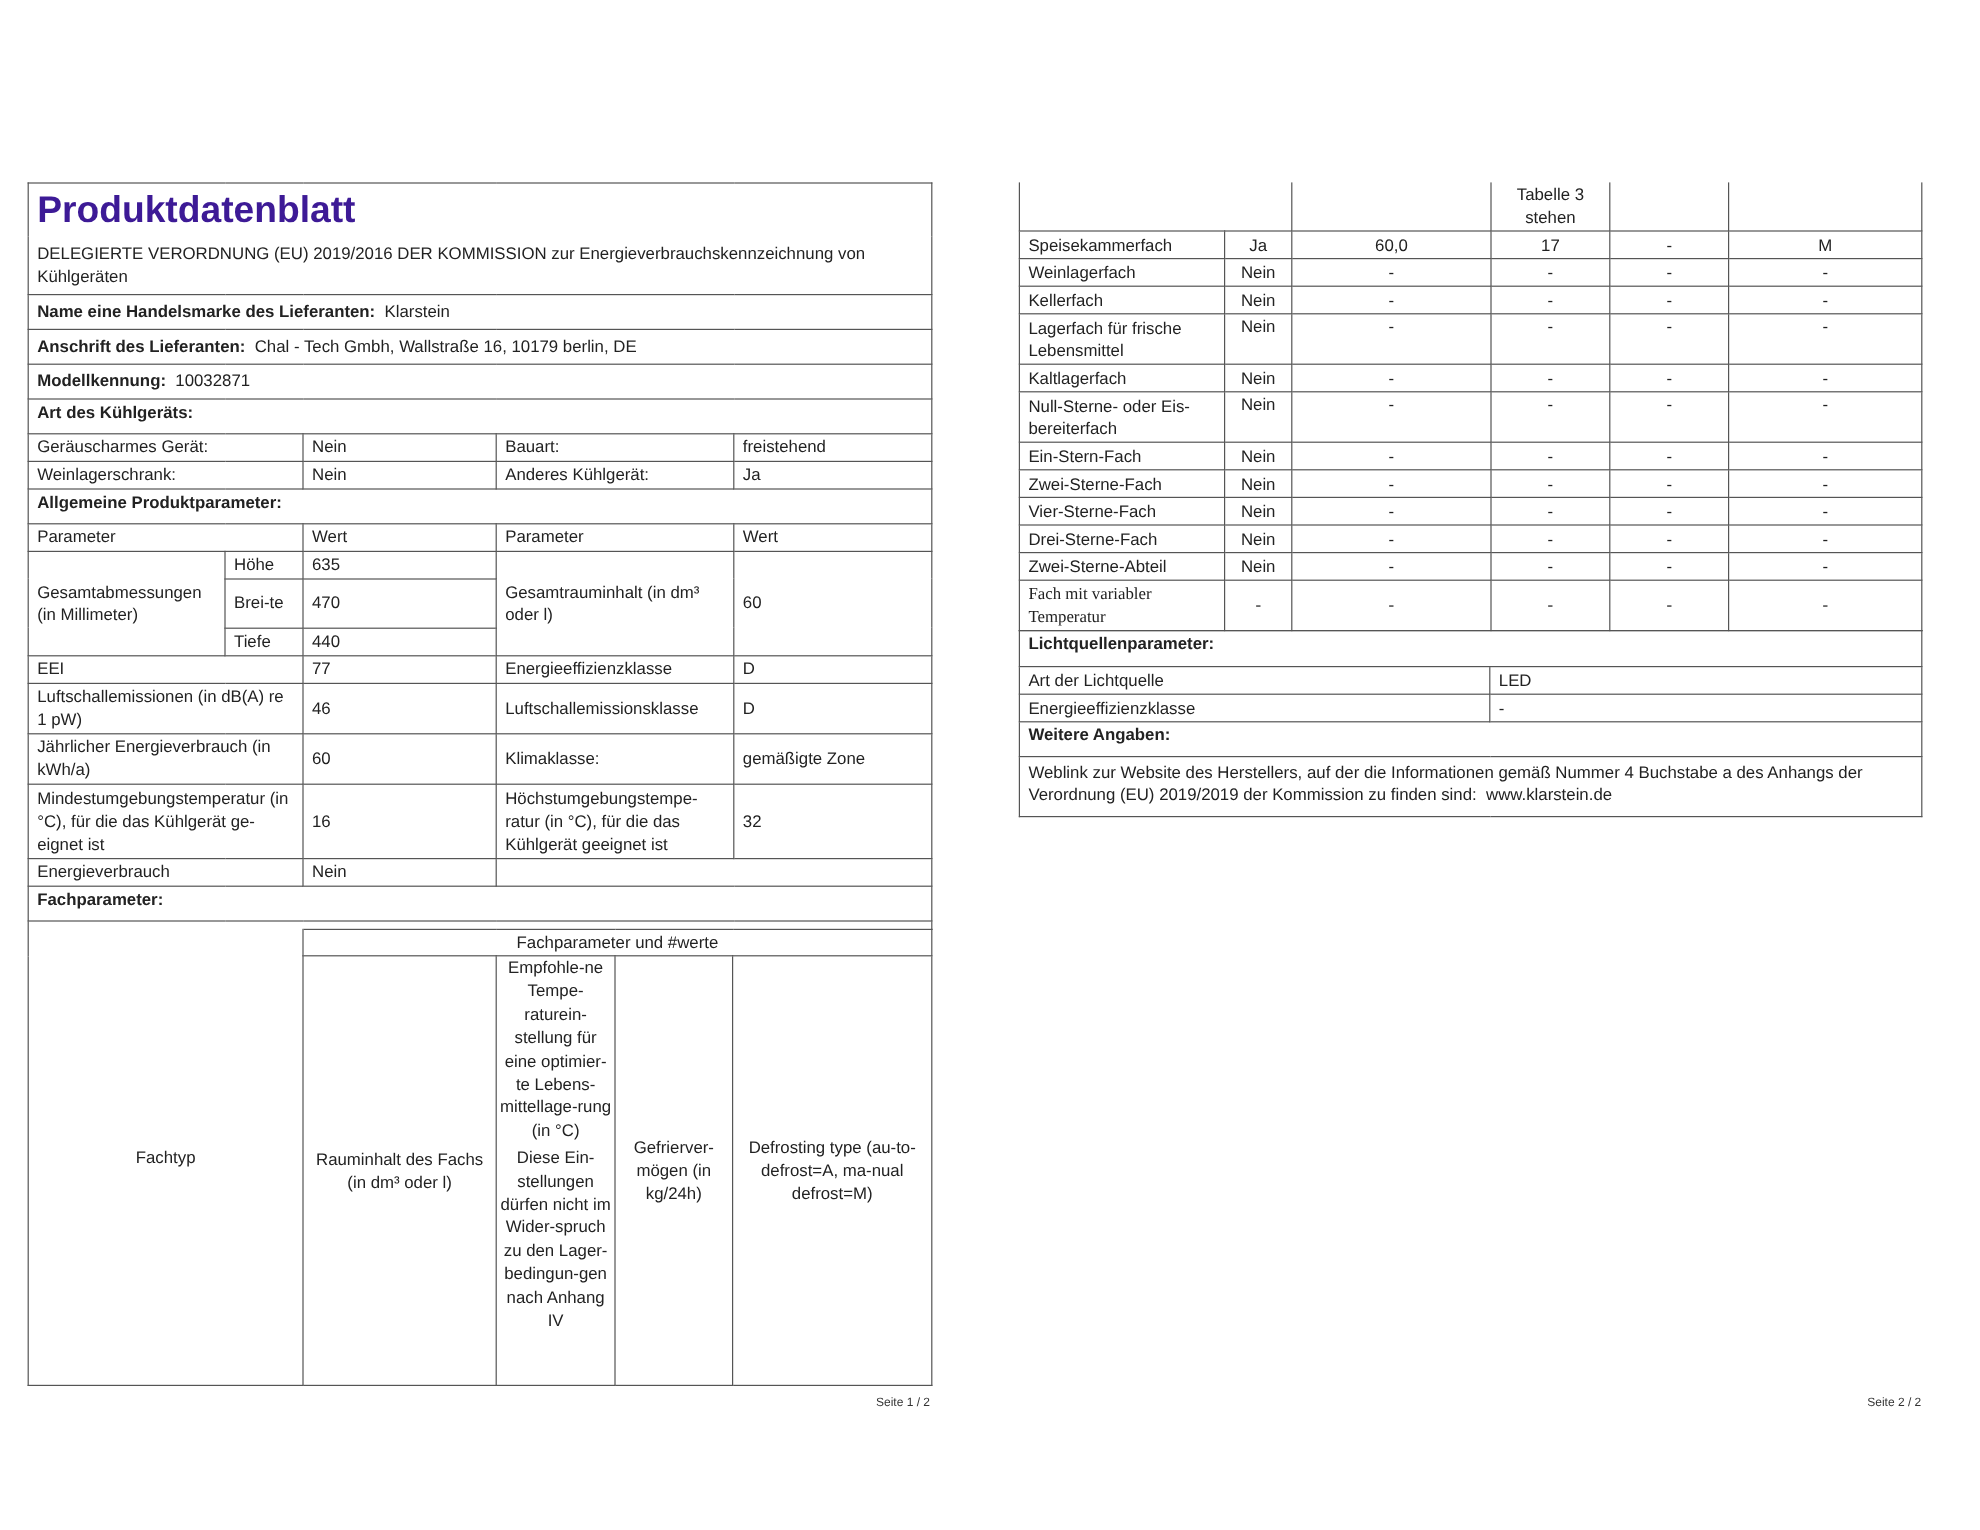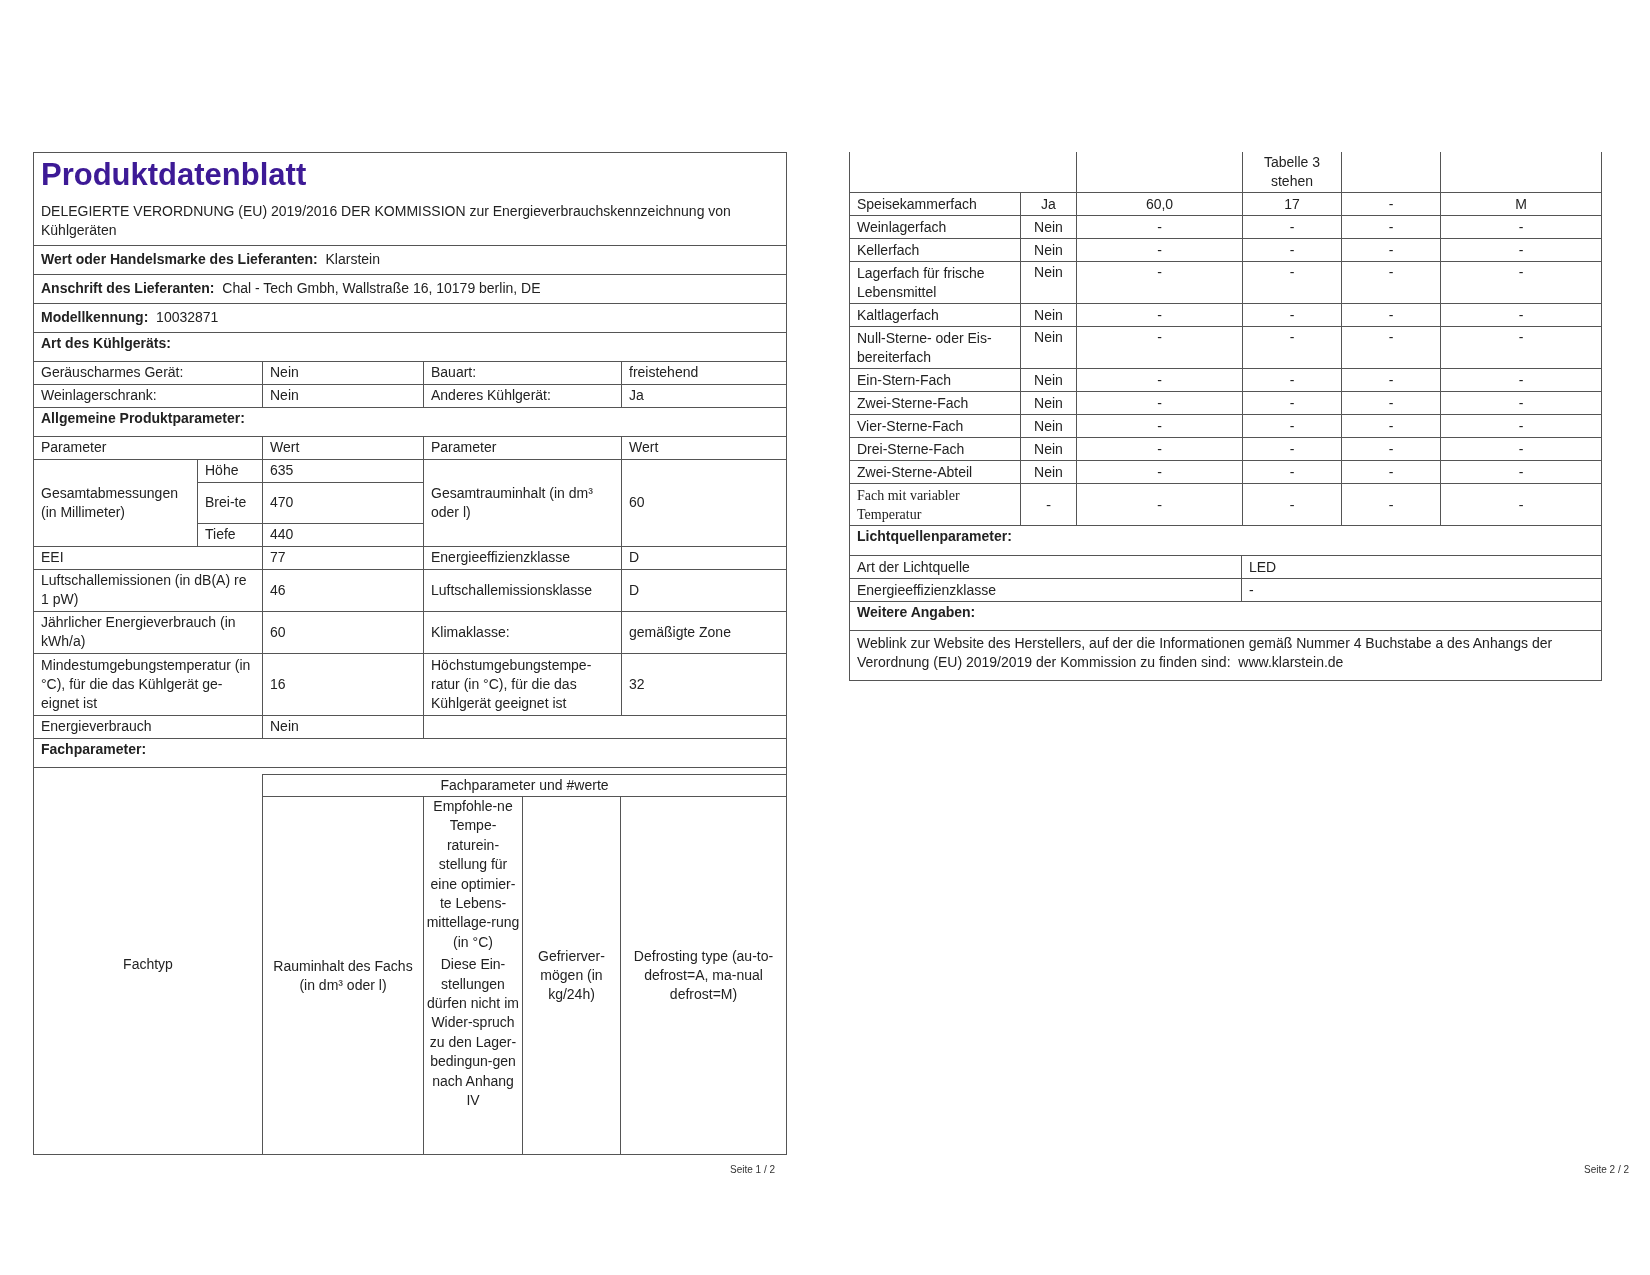--- a/index.html
+++ b/index.html
@@ -1,28 +1,28 @@
 <!DOCTYPE html>
 <html><head>
 <meta charset="utf-8">
 <style>
   html, body { margin:0; padding:0; background:#ffffff; }
   body { width:1650px; height:1275px; position:relative; overflow:hidden;
          font-family:"Liberation Sans", sans-serif; color:#222; }
   .page { position:absolute; top:152px; }
-  #page1 { left:23px; width:753px;margin-left:10px; }
+  #page1 { left:23px; width:753px; }
   #page2 { left:849px; width:752px; }
   table { border-collapse:collapse; width:100%; table-layout:fixed; font-size:14px; }
   td { border:1px solid #555; padding:1px 7px; vertical-align:middle; line-height:19px; overflow:hidden; }
   td.c { text-align:center; }
   td.bold, span.bold { font-weight:bold; }
   .title { font-size:31px; font-weight:bold; color:#3d1a96; line-height:40px; padding:2px 7px; }
   .footer { position:absolute; top:1164px; font-size:10px; color:#333; }
   #footer1 { left:730px; }
-  #footer2 { left:1556px;margin-left:28px; }
+  #footer2 { left:1556px; }
   .tall-col { line-height:19.4px; }
 </style>
 </head>
 <body>
 
 <div class="page" id="page1">
   <table>
     <colgroup>
       <col style="width:164px">
         <col style="width:65px">
@@ -32,21 +32,21 @@
     </colgroup>
     <tbody>
         <tr style="height:38px">
       <td colspan="5" class="title" style="border-bottom:none">Produktdatenblatt</td>
     </tr>
     <tr style="height:48px">
       <td colspan="5" style="border-top:none">DELEGIERTE VERORDNUNG (EU) 2019/2016 DER KOMMISSION zur Energieverbrauchskennzeichnung von Kühlgeräten</td>
     </tr>
     <tr style="height:29px">
       <td colspan="5">
-        <span class="bold">Wert oder Handelsmarke des Lieferanten:</span>&nbsp;
+        <span class="bold">Name eine Handelsmarke des Lieferanten:</span>&nbsp;
         <span>Klarstein</span>
       </td>
     </tr>
     <tr style="height:29px">
       <td colspan="5">
         <span class="bold">Anschrift des Lieferanten:</span>&nbsp;
         <span>Chal - Tech Gmbh, Wallstraße 16, 10179 berlin, DE</span>
       </td>
     </tr>
     <tr style="height:29px">

